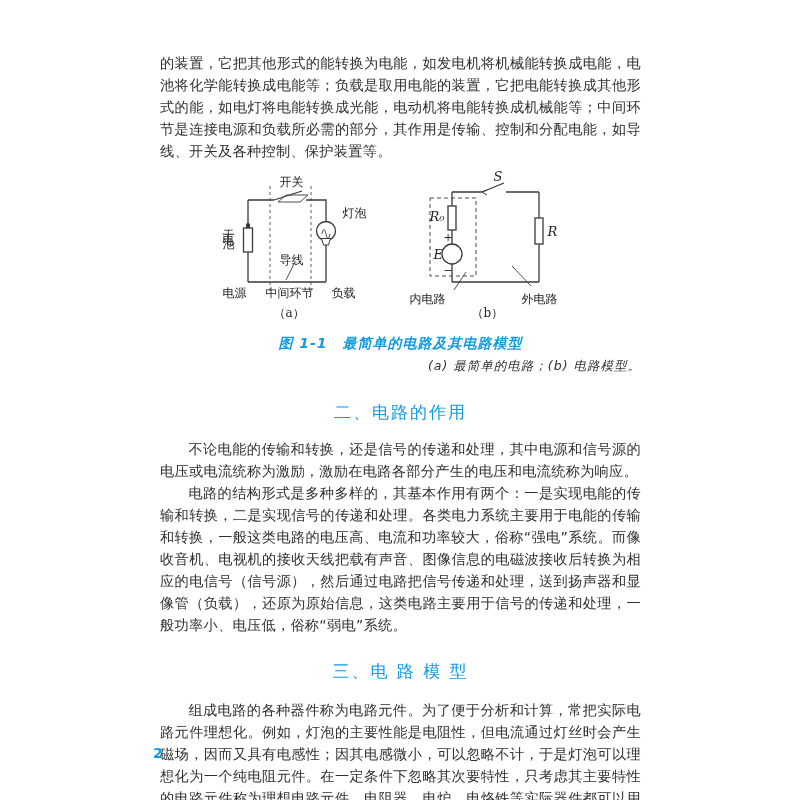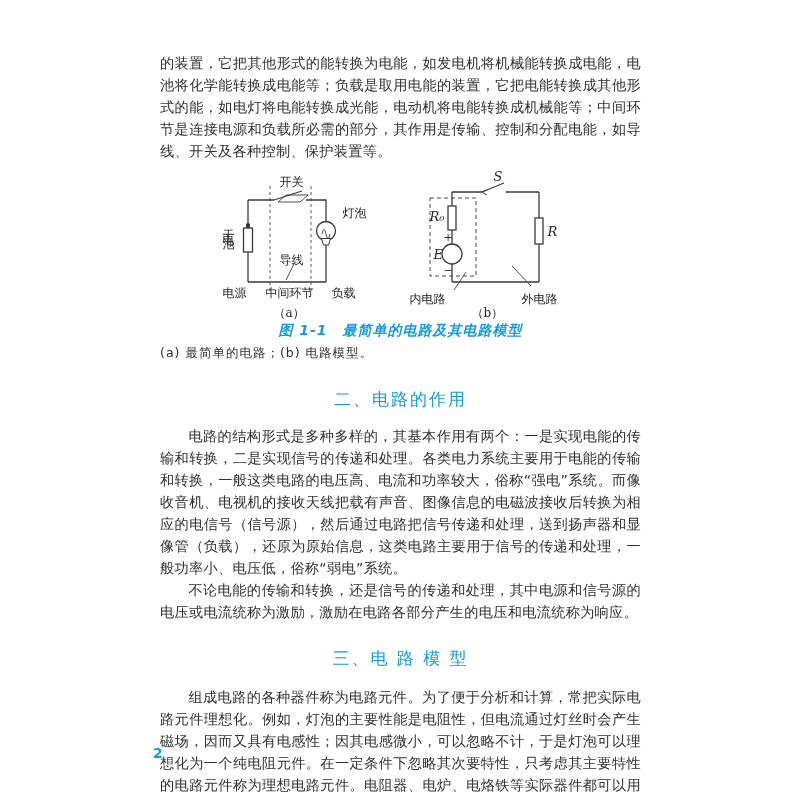--- a/index.html
+++ b/index.html
@@ -12,22 +12,22 @@
   }
   p.indent { text-indent:2em; }
   
   .figure { margin-top:8px; }
   .diagrams { display:flex; justify-content:center; align-items:flex-start; gap:16px; height:152px; }
   .diagram { position:relative; }
   .diagram svg { display:block; }
   .dlabel { position:absolute; font-size:12px; color:#242424; white-space:nowrap; line-height:1; font-family:"DejaVu Serif","Liberation Serif",serif; }
   .dlabel.math { font-style:italic; font-size:13px; }
   .dlabel.vert { writing-mode:vertical-rl; text-orientation:upright; letter-spacing:4px; }
-  .fig-caption { margin-top:0; text-align:center; font-size:14px; font-style:italic; font-weight:bold; letter-spacing:1px; }
-  .fig-subcaption { margin-top:5px; text-align:left; font-size:12.5px; color:#2e2e2e; letter-spacing:1px; }
+  .fig-caption { margin-top:13px; text-align:center; font-size:14px; font-style:italic; font-weight:bold; letter-spacing:1px; }
+  .fig-subcaption { margin-top:5px; text-align:right; font-size:12.5px; font-style:italic; color:#2e2e2e; letter-spacing:1px; }
   
   h2.sec {
     text-align:center; font-size:17px; font-weight:normal; letter-spacing:2px;
     margin-top:26px; margin-bottom:14px;
   }
   h2.sec.second { margin-top:24px; margin-bottom:16px; }
   
   .page-number { position:absolute; left:153px; top:745px; font-size:14px; font-weight:bold; }
 </style>
 </head>
@@ -108,22 +108,22 @@
           <span class="dlabel" style="left:68px;top:137px;">（b）</span>
         </div>
       </div>
 
       <div class="fig-caption accent" style="color: rgb(18, 155, 226);">图 1-1　最简单的电路及其电路模型</div>
       <div class="fig-subcaption">(a) 最简单的电路；(b) 电路模型。</div>
     </div>
 
     <h2 class="sec accent" style="color: rgb(18, 155, 226);">二、电路的作用</h2>
 
+    <p class="body-text indent">不论电能的传输和转换，还是信号的传递和处理，其中电源和信号源的电压或电流统称为激励，激励在电路各部分产生的电压和电流统称为响应。</p>
     <p class="body-text indent">电路的结构形式是多种多样的，其基本作用有两个：一是实现电能的传输和转换，二是实现信号的传递和处理。各类电力系统主要用于电能的传输和转换，一般这类电路的电压高、电流和功率较大，俗称“强电”系统。而像收音机、电视机的接收天线把载有声音、图像信息的电磁波接收后转换为相应的电信号（信号源），然后通过电路把信号传递和处理，送到扬声器和显像管（负载），还原为原始信息，这类电路主要用于信号的传递和处理，一般功率小、电压低，俗称“弱电”系统。</p>
-    <p class="body-text indent">不论电能的传输和转换，还是信号的传递和处理，其中电源和信号源的电压或电流统称为激励，激励在电路各部分产生的电压和电流统称为响应。</p>
 
     <h2 class="sec second accent" style="color: rgb(18, 155, 226);">三、电 路 模 型</h2>
 
     <p class="body-text indent">组成电路的各种器件称为电路元件。为了便于分析和计算，常把实际电路元件理想化。例如，灯泡的主要性能是电阻性，但电流通过灯丝时会产生磁场，因而又具有电感性；因其电感微小，可以忽略不计，于是灯泡可以理想化为一个纯电阻元件。在一定条件下忽略其次要特性，只考虑其主要特性的电路元件称为理想电路元件。电阻器、电炉、电烙铁等实际器件都可以用理想电阻元件来表示；电感线圈，可以忽略其分布电容和电阻，用理想电感元件来表示；电容器，可以忽略其漏电电阻和分布电感，用理想电容元件来表示。</p>
 
   </div>
 
   <div class="page-number accent" style="color: rgb(18, 155, 226);">2</div>
 </div>
 

